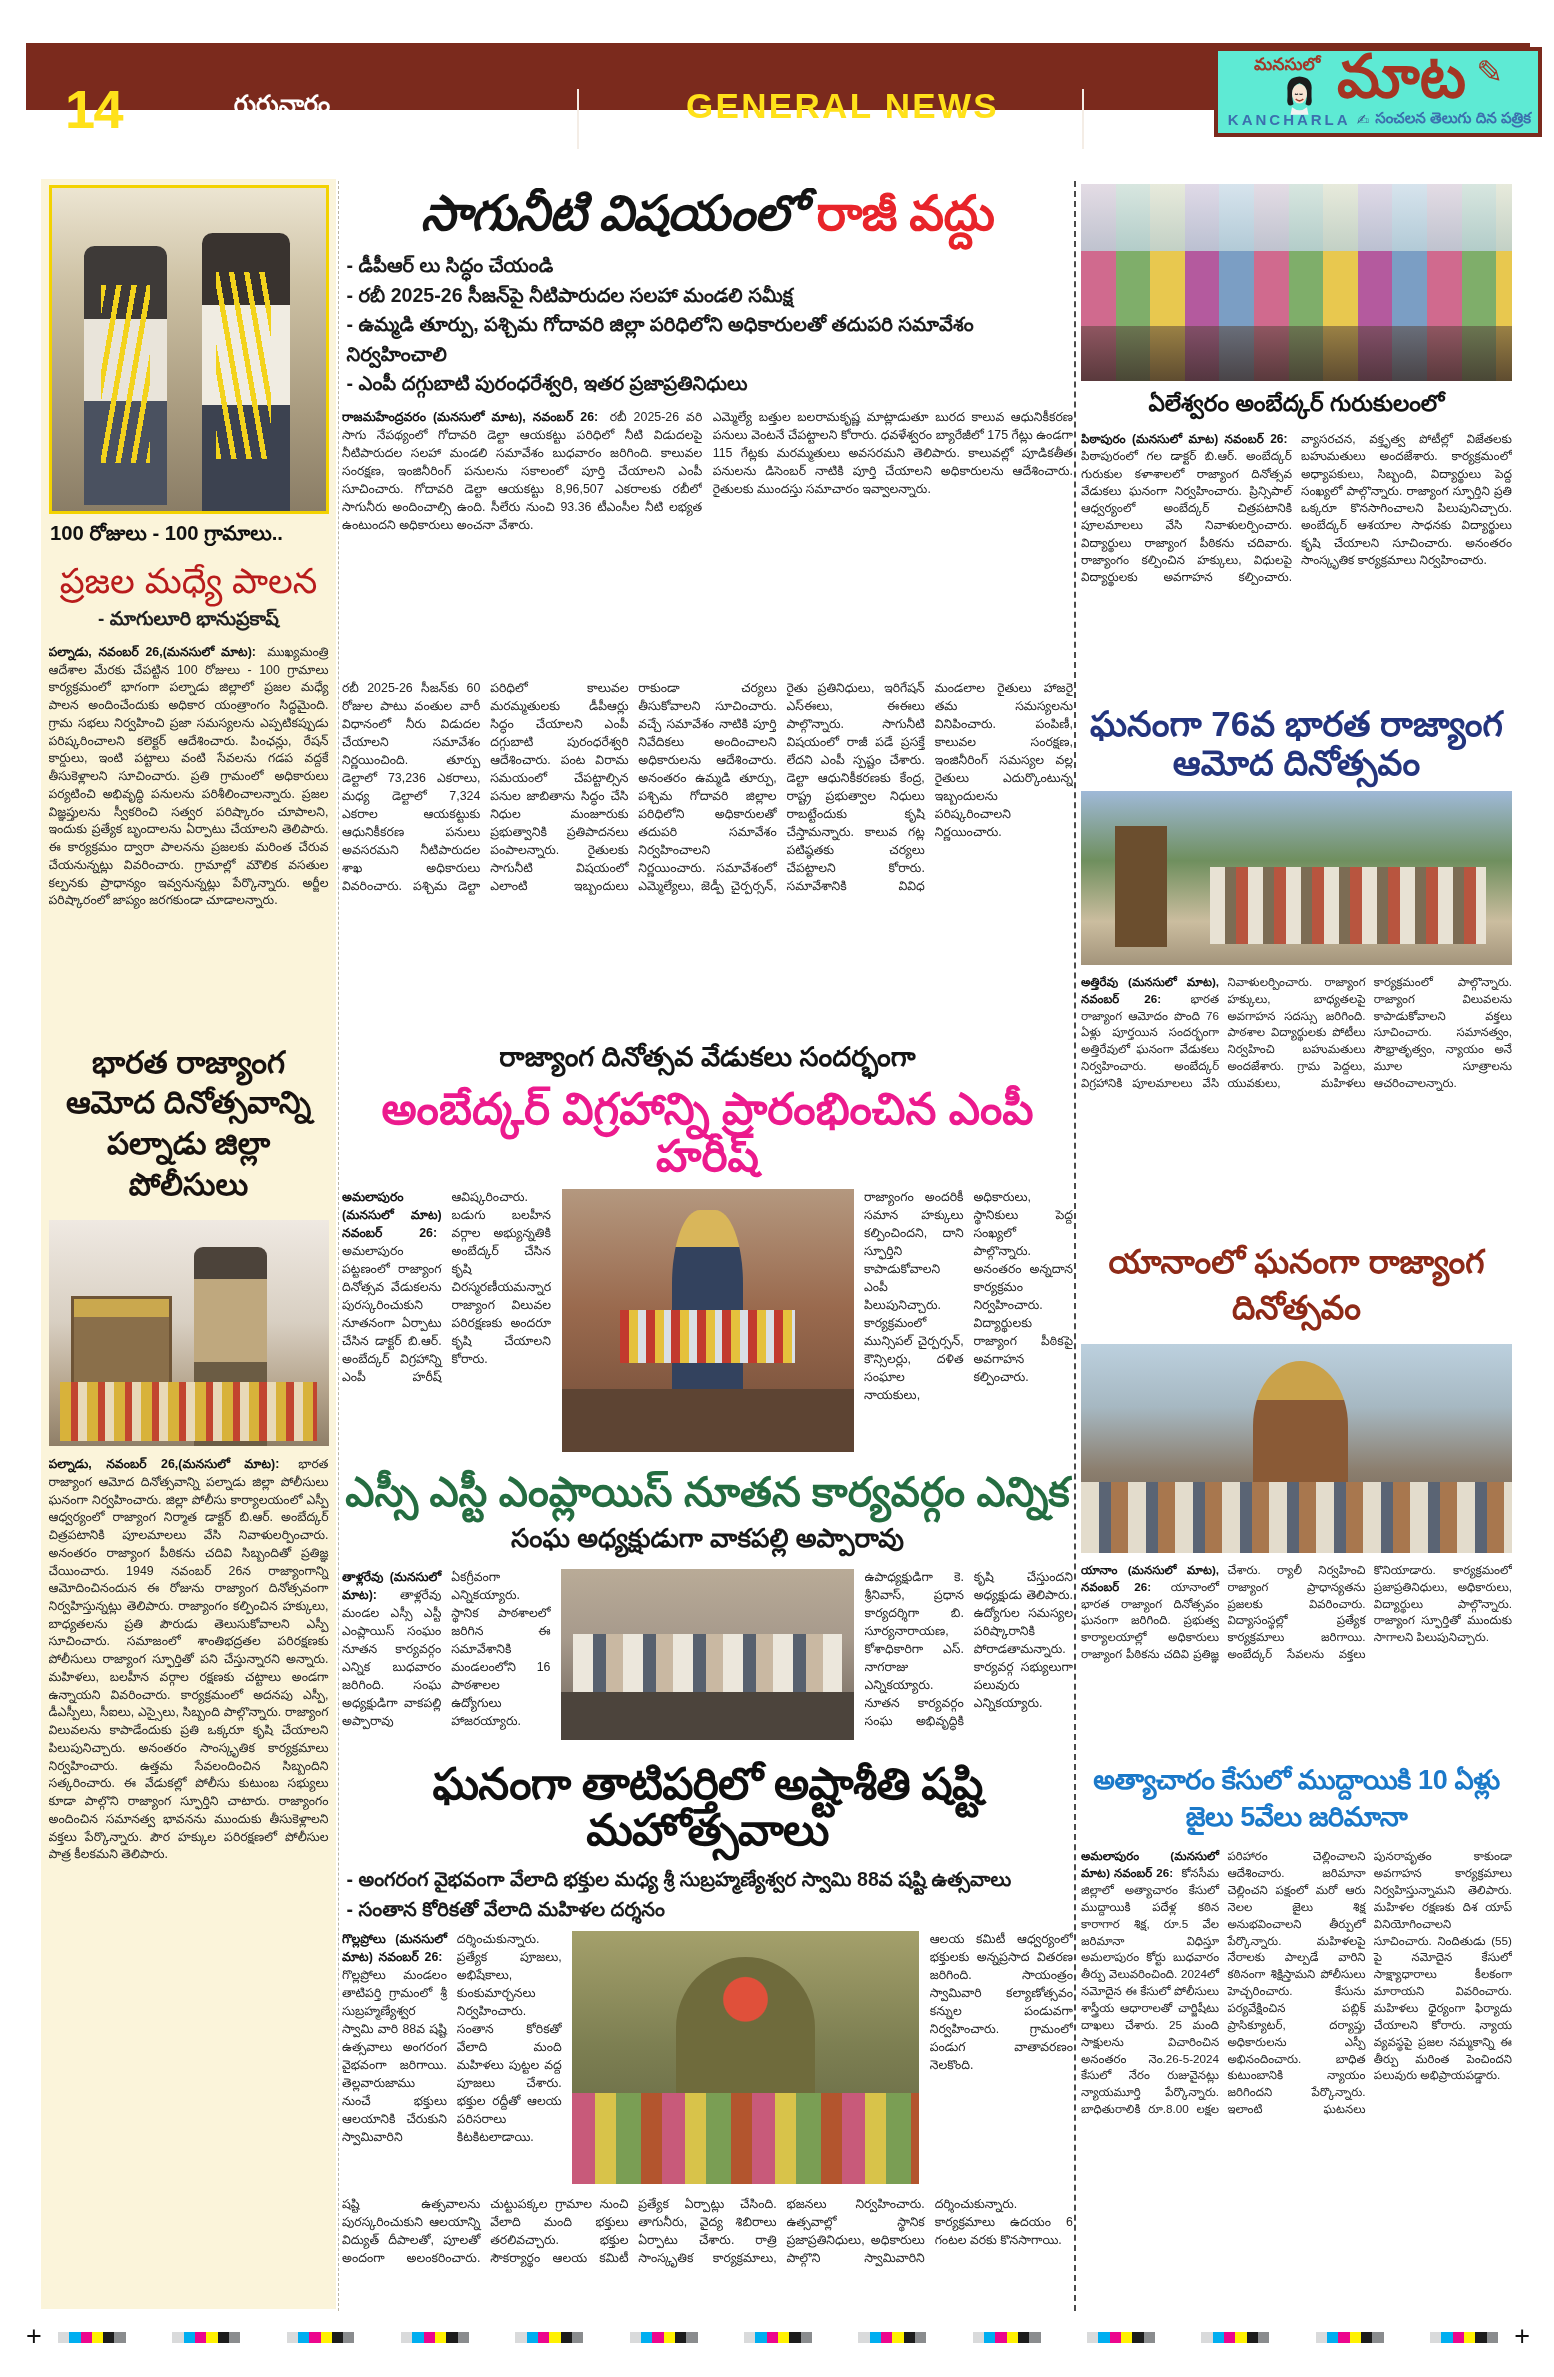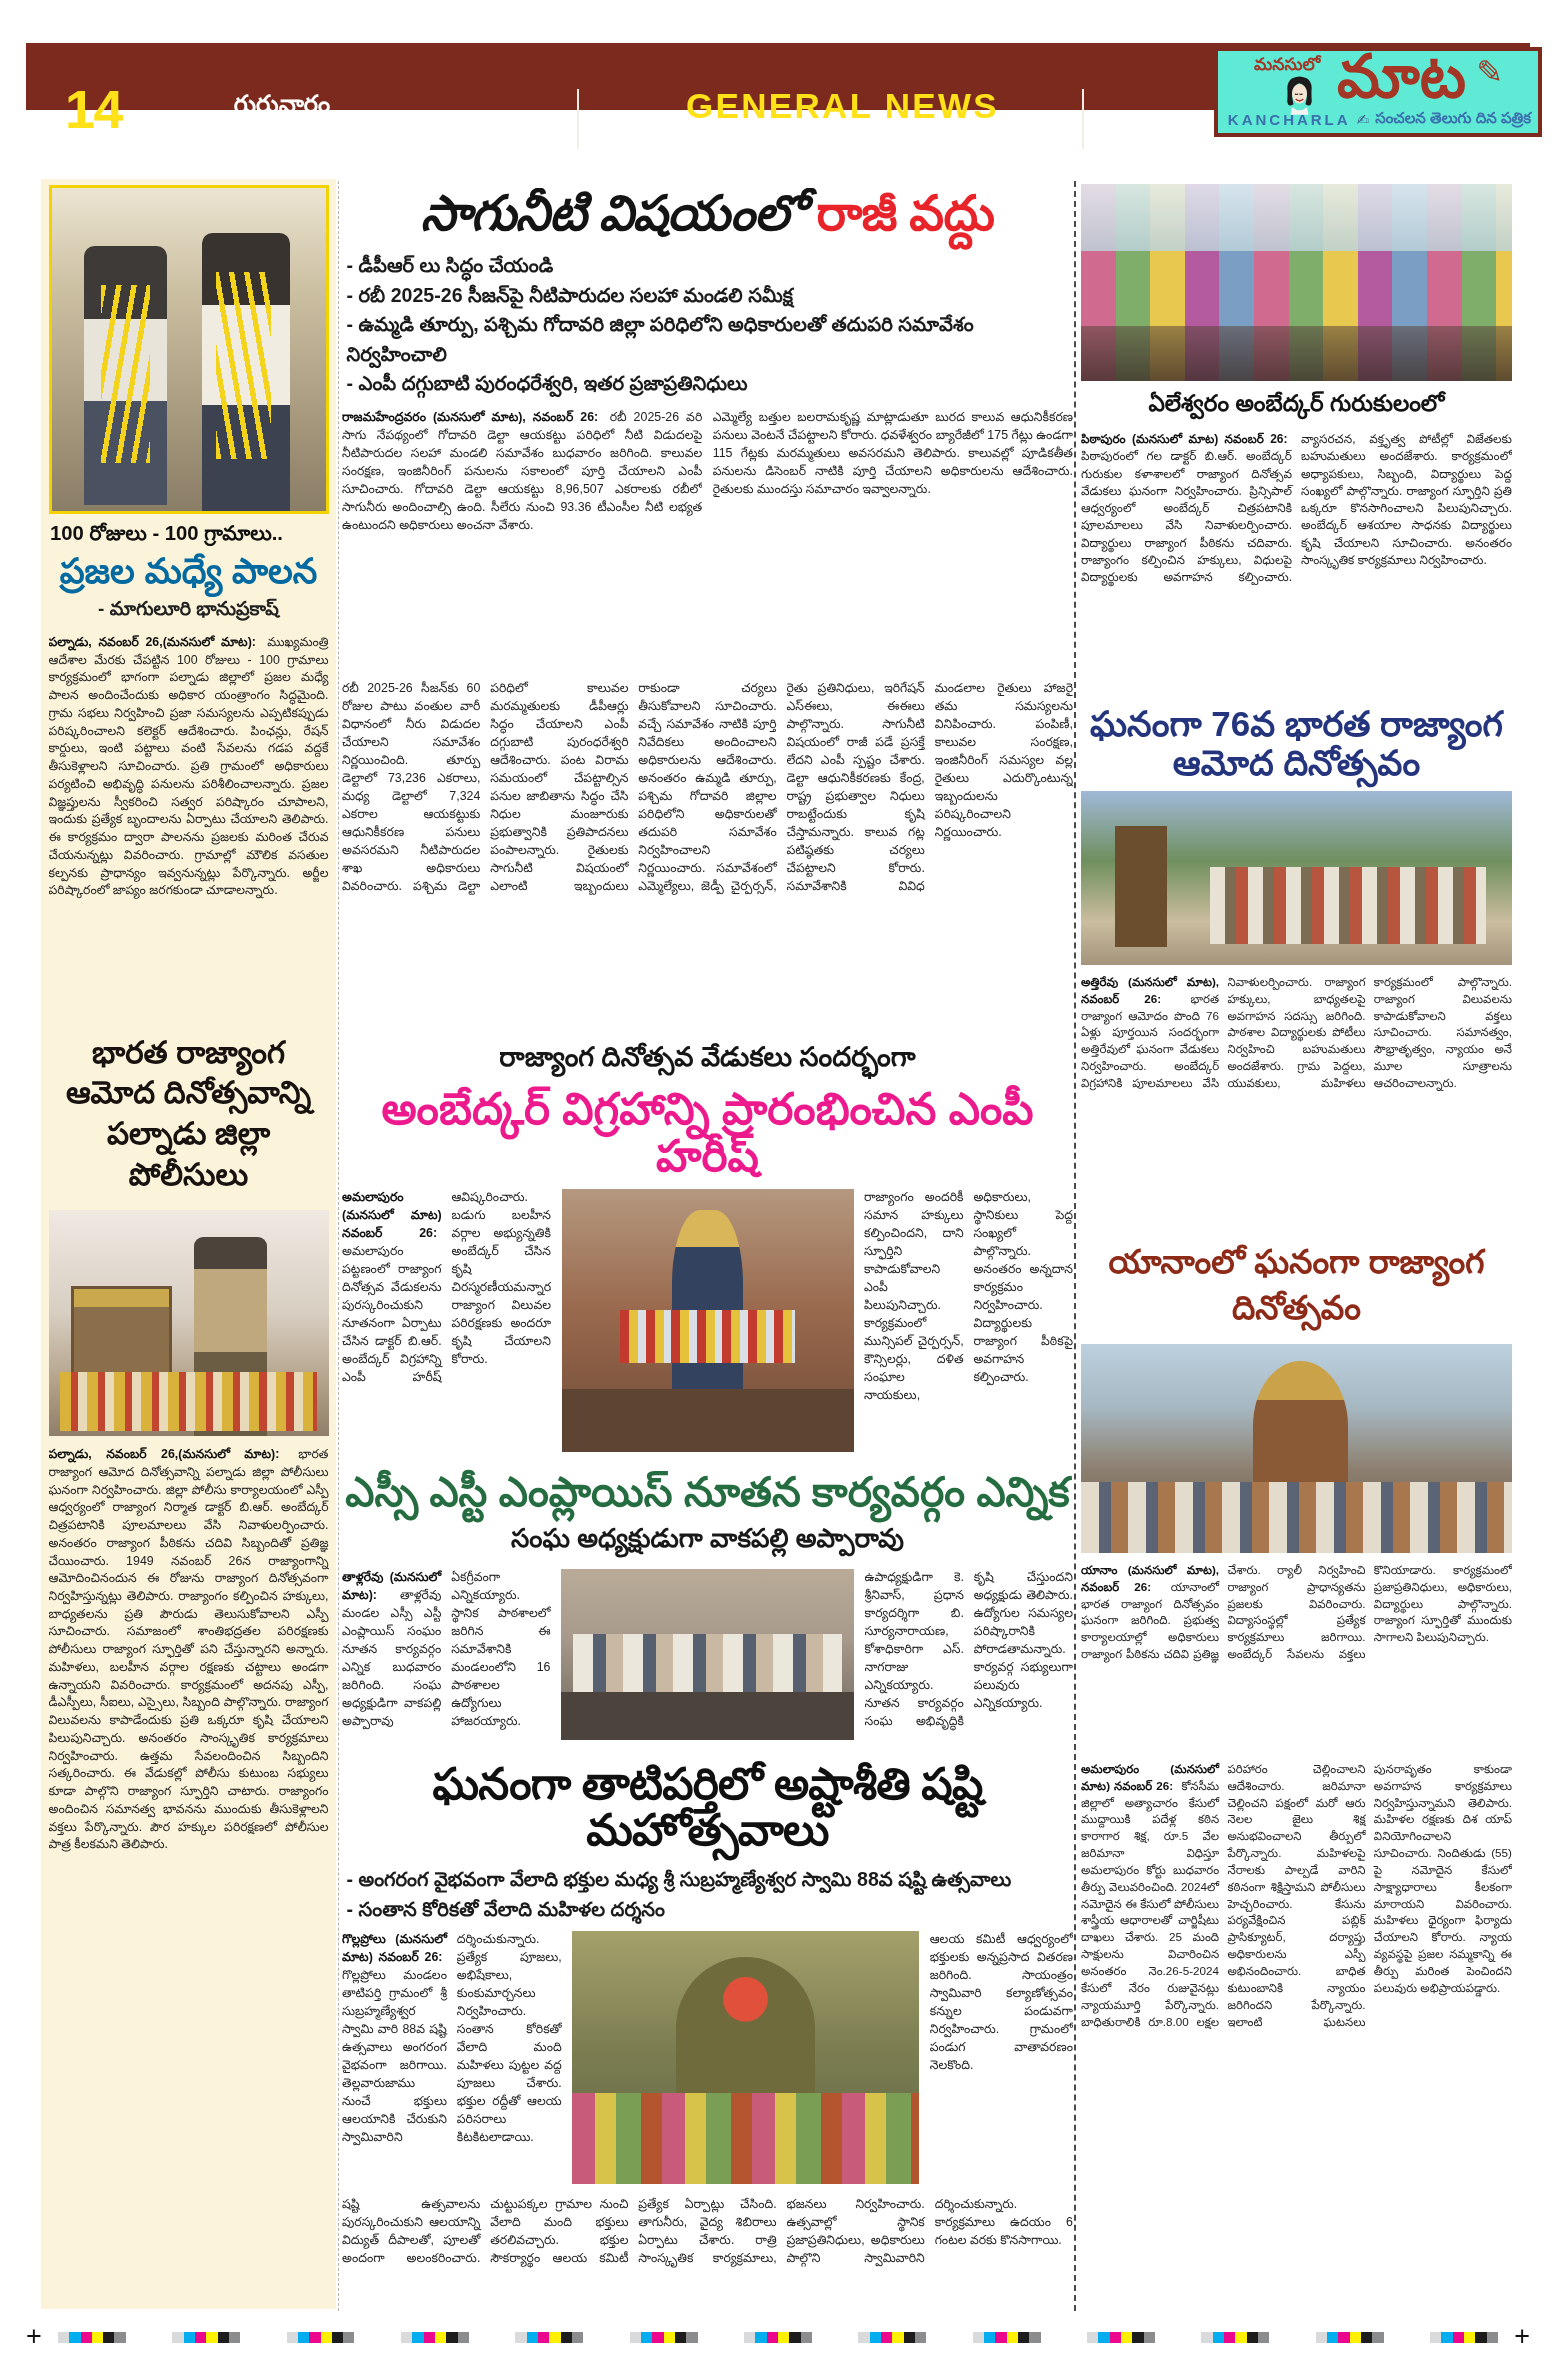--- a/index.html
+++ b/index.html
@@ -42,21 +42,21 @@
   .ph-group { background:linear-gradient(180deg,#b9ab97 0%,#a79a8c 40%,#6c6258 100%); }
   .ph-ritual { background:linear-gradient(180deg,#a4a06b 0%,#7d7f52 45%,#5e6140 100%); }
   .ph-women { background:repeating-linear-gradient(90deg,#d06a8e 0 35px,#7fae6a 35px 69px,#e8c84f 69px 104px,#b45a9e 104px 138px,#7b9ec4 138px 173px); }
   .ph-flag { background:linear-gradient(180deg,#9fb9d8 0%,#6f8f5e 40%,#cbbd9f 75%,#a3947b 100%); }
   .ph-procession { background:linear-gradient(180deg,#bcd0de 0%,#a6b8c2 30%,#8c7f6f 60%,#64584a 100%); }
   .banner-strip { position:absolute; left:0; top:7.5px; width:100%; background:#2c4a79; color:#ffffff; font-size:9.8px; font-weight:700; text-align:center; letter-spacing:0.8px; padding:2.3px 0; }
   
   .left-panel { position:absolute; left:41px; top:179px; width:295px; height:2130px; background:#fbf4da; overflow:hidden; padding:6px 7.5px; }
   .lp-photo1 { width:100%; height:329px; }
   .lp-caption { font-size:20.3px; font-weight:800; color:#111; margin-top:7.5px; padding-left:1.5px; }
-  .lp-h1 { font-size:35px; font-weight:700; color:#0369a1; text-align:center; margin-top:2px; line-height:1.1; }
+  .lp-h1 { font-size:35px; font-weight:400; color:#b91c1c; text-align:center; margin-top:12px; line-height:1.1; }
   .lp-byline { font-size:19px; font-weight:800; color:#222; text-align:center; margin-top:7.5px; }
   .lp-body { font-size:12.4px; line-height:1.43; text-align:justify; margin-top:10.5px; color:#222; }
   .lp-body-1 { height:382px; overflow:hidden; }
   .lp-h2 { font-size:31px; font-weight:800; color:#181210; text-align:center; line-height:1.32; margin-top:16.5px; padding:0 4.5px; }
   .lp-photo2 { width:100%; height:226px; margin-top:13.5px; }
   .lp-body-2 { height:842px; overflow:hidden; }
   .dateline { font-weight:800; color:#111; margin-right:4.5px; }
   
   .center-region { position:absolute; left:342px; top:188px; width:731px; height:2122px; overflow:hidden; }
   .lead-headline { text-align:center; font-size:49px; font-weight:800; line-height:1.05; letter-spacing:-0.8px; }
@@ -282,20 +282,21 @@
     </p>
     <div class="rc-h-maroon2">యానాంలో ఘనంగా రాజ్యాంగ దినోత్సవం</div>
     <div class="photo ph-procession rc-photo3">
       <div class="tex" style="left:40%;top:8%;width:22%;height:62%;background:linear-gradient(180deg,#caa24a 0 30%,#8a5a36 30% 100%);border-radius:50% 50% 0 0;"></div>
       <div class="tex" style="left:0;top:66%;width:100%;height:34%;background:repeating-linear-gradient(90deg,#e3dccc 0 18px,#5a6474 18px 30px,#a8774e 30px 47px);"></div>
     </div>
     <p class="rc-body c3 rc-b3">
       <span class="dateline">యానాం (మనసులో మాట), నవంబర్ 26:</span>
       <span>యానాంలో భారత రాజ్యాంగ దినోత్సవం ఘనంగా జరిగింది. ప్రభుత్వ కార్యాలయాల్లో అధికారులు రాజ్యాంగ పీఠికను చదివి ప్రతిజ్ఞ చేశారు. ర్యాలీ నిర్వహించి రాజ్యాంగ ప్రాధాన్యతను ప్రజలకు వివరించారు. విద్యాసంస్థల్లో ప్రత్యేక కార్యక్రమాలు జరిగాయి. అంబేద్కర్ సేవలను వక్తలు కొనియాడారు. కార్యక్రమంలో ప్రజాప్రతినిధులు, అధికారులు, విద్యార్థులు పాల్గొన్నారు. రాజ్యాంగ స్ఫూర్తితో ముందుకు సాగాలని పిలుపునిచ్చారు.</span>
     </p>
+    <div class="rc-h-lblue">అత్యాచారం కేసులో ముద్దాయికి 10 ఏళ్లు జైలు 5వేలు జరిమానా</div>
     <p class="rc-body c3 rc-b4">
       <span class="dateline">అమలాపురం (మనసులో మాట) నవంబర్ 26:</span>
       <span>కోనసీమ జిల్లాలో అత్యాచారం కేసులో ముద్దాయికి పదేళ్ల కఠిన కారాగార శిక్ష, రూ.5 వేల జరిమానా విధిస్తూ అమలాపురం కోర్టు బుధవారం తీర్పు వెలువరించింది. 2024లో నమోదైన ఈ కేసులో పోలీసులు శాస్త్రీయ ఆధారాలతో చార్జిషీటు దాఖలు చేశారు. 25 మంది సాక్షులను విచారించిన అనంతరం నెం.26-5-2024 కేసులో నేరం రుజువైనట్లు న్యాయమూర్తి పేర్కొన్నారు. బాధితురాలికి రూ.8.00 లక్షల పరిహారం చెల్లించాలని ఆదేశించారు. జరిమానా చెల్లించని పక్షంలో మరో ఆరు నెలల జైలు శిక్ష అనుభవించాలని తీర్పులో పేర్కొన్నారు. మహిళలపై నేరాలకు పాల్పడే వారిని కఠినంగా శిక్షిస్తామని పోలీసులు హెచ్చరించారు. కేసును పర్యవేక్షించిన పబ్లిక్ ప్రాసిక్యూటర్, దర్యాప్తు అధికారులను ఎస్పీ అభినందించారు. బాధిత కుటుంబానికి న్యాయం జరిగిందని పేర్కొన్నారు. ఇలాంటి ఘటనలు పునరావృతం కాకుండా అవగాహన కార్యక్రమాలు నిర్వహిస్తున్నామని తెలిపారు. మహిళల రక్షణకు దిశ యాప్ వినియోగించాలని సూచించారు. నిందితుడు (55) పై నమోదైన కేసులో సాక్ష్యాధారాలు కీలకంగా మారాయని వివరించారు. మహిళలు ధైర్యంగా ఫిర్యాదు చేయాలని కోరారు. న్యాయ వ్యవస్థపై ప్రజల నమ్మకాన్ని ఈ తీర్పు మరింత పెంచిందని పలువురు అభిప్రాయపడ్డారు.</span>
     </p>
   </div>
 
   <div class="reg-row">
     <span class="crosshair l">+</span>
     <span class="crosshair r">+</span>
   <div class="swatch-group">

